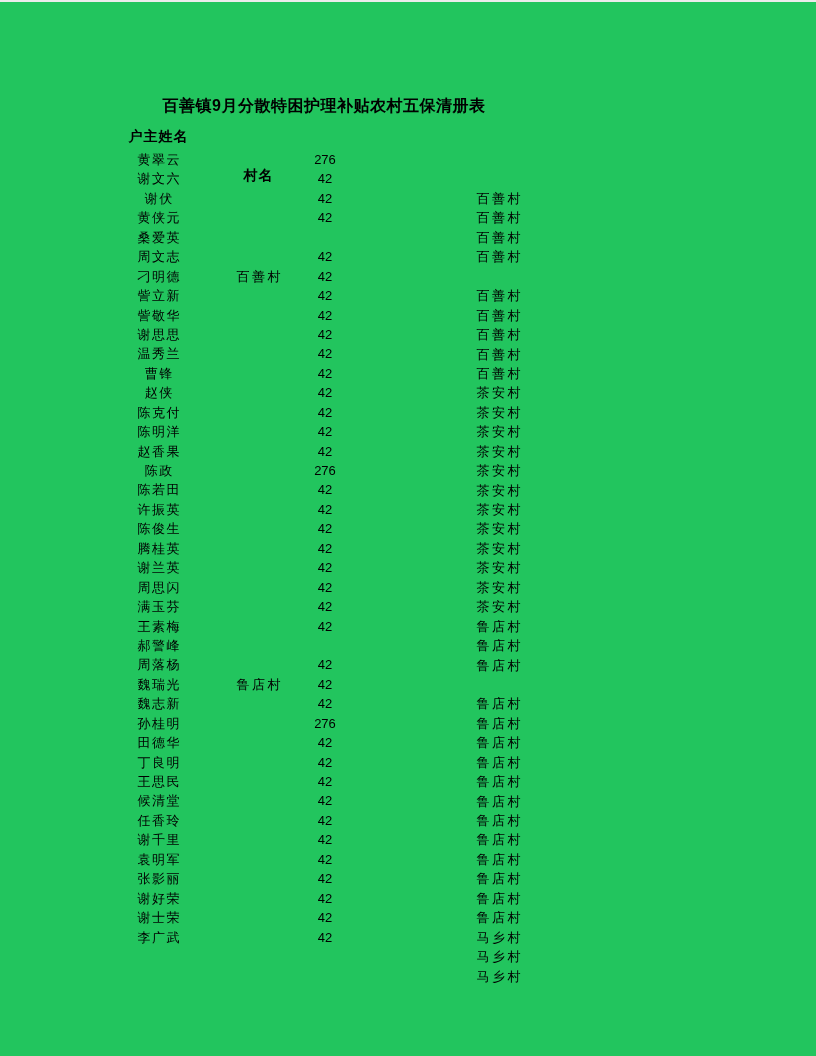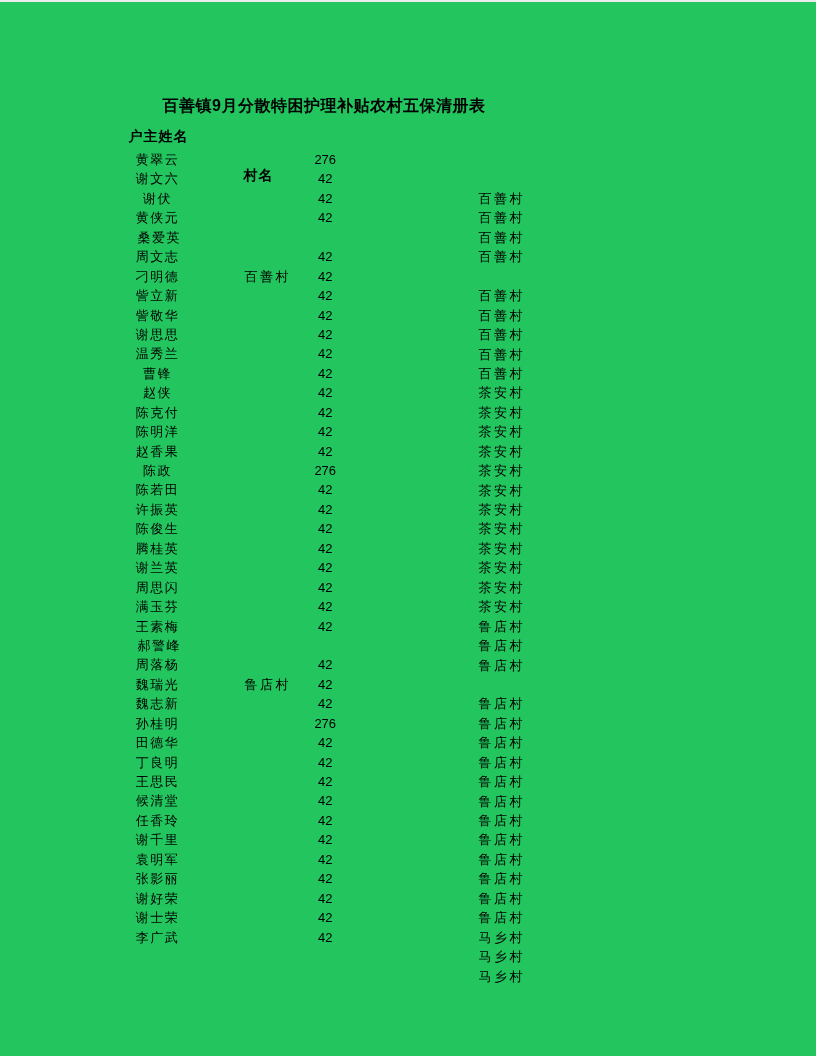--- a/index.html
+++ b/index.html
@@ -44,21 +44,20 @@
   }
   .thead, .tr {
     display: flex;
     align-items: flex-start;
   }
   .thead {
     height: 22px;
   }
   .tr {
     height: 19.45px;
-    gap: 8px;
   }
   .c1 { width: 93px;  text-align: center; }
   .c2 { width: 240px; text-align: center; }
   .c3 { width: 107px; text-align: center; margin-top: 39px; }
   .th {
     font-weight: bold;
     font-size: 14px;
     letter-spacing: 1px;
   }
   .td {

